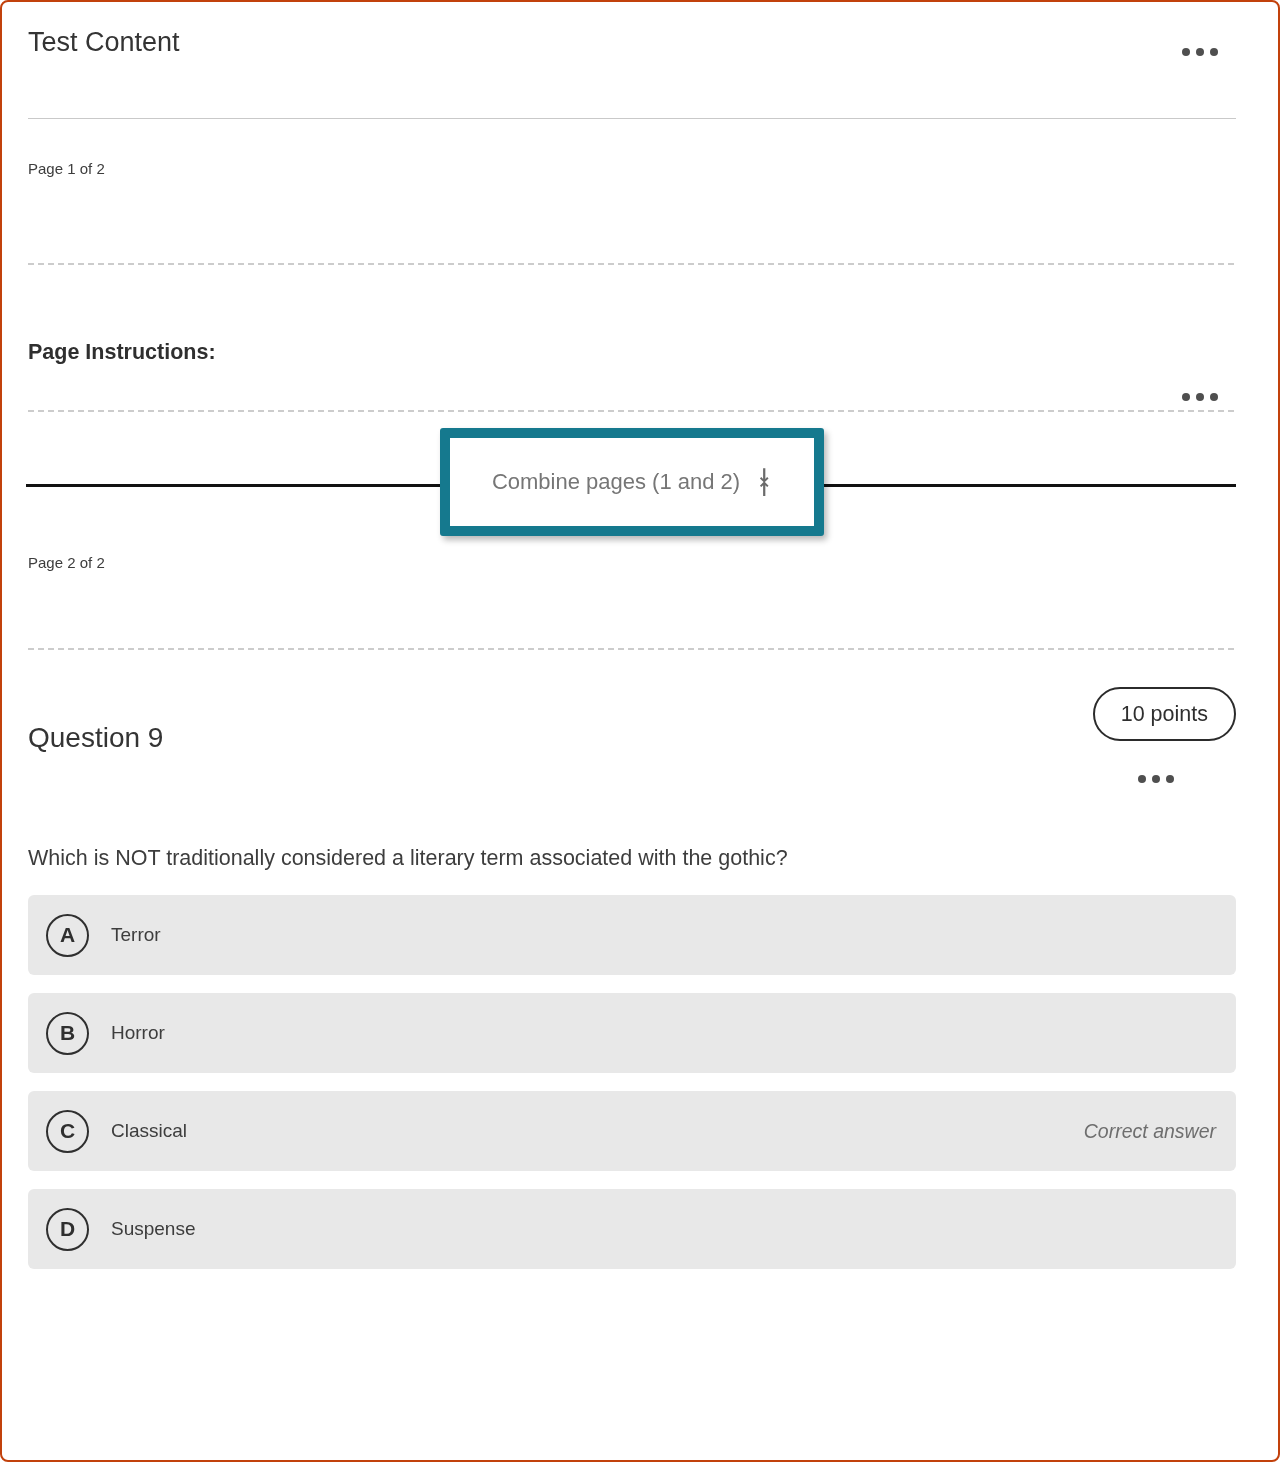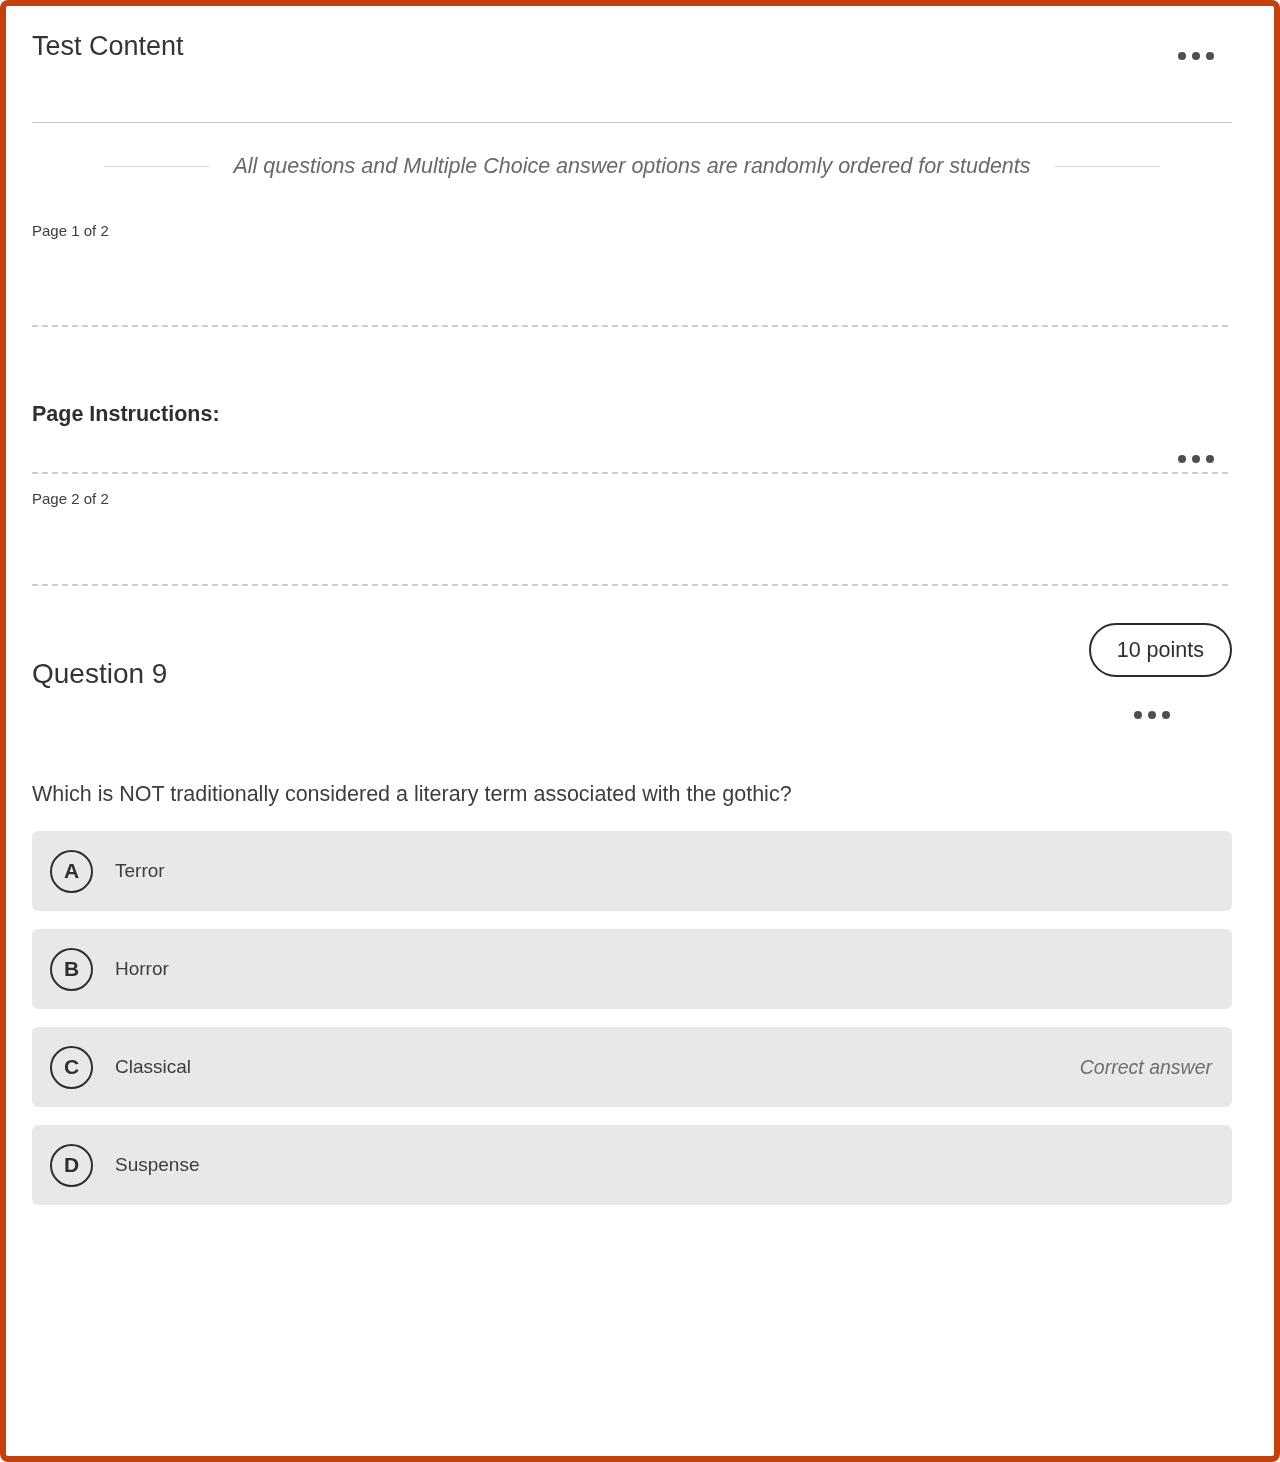--- a/index.html
+++ b/index.html
@@ -5,21 +5,21 @@
   html, body { margin: 0; padding: 0; background: #ffffff; }
   * { box-sizing: border-box; }
   body {
     font-family: "Liberation Sans", sans-serif;
     color: #333333;
     width: 1280px;
   }
   .frame {
     width: 1280px;
     height: 1462px;
-    border: 6px solid #c2410c;
+    border: 2px solid #c2410c;
     border-radius: 8px;
     background: #ffffff;
     overflow: hidden;
     position: relative;
   }
   .content {
     padding: 0 42px 0 26px;
     position: relative;
   }
 
@@ -255,41 +255,46 @@
       <div class="page-title">Test Content</div>
       <div class="dots" title="">
         <i></i>
           <i></i>
           <i></i>
       </div>
     </div>
 
     <div class="hr-solid"></div>
 
-    <div class="banner">
-      <span class="banner-line"></span>
-      <span class="banner-text">All questions and Multiple Choice answer options are randomly ordered for students</span>
-      <span class="banner-line"></span>
-    </div>
 
     <div class="page-label p1">Page 1 of 2</div>
 
     <div class="hr-dashed dash-1"></div>
 
     <div class="instr-section">
       <div class="dots">
         <i></i>
           <i></i>
           <i></i>
       </div>
       <div class="instr-title">Page Instructions:</div>
     </div>
 
     <div class="hr-dashed dash-2"></div>
 
+    <div class="pagebreak">
+      <div class="break-line"></div>
+      <div class="combine-btn">
+        <span class="combine-label">Combine pages (1 and 2)</span>
+        <span class="merge-icon">
+          <span>↓</span>
+          <span>↑</span>
+        </span>
+      </div>
+    </div>
 
     <div class="page-label p2">Page 2 of 2</div>
 
     <div class="hr-dashed dash-3"></div>
 
     <div class="question-header">
       <div class="question-title">Question 9</div>
       <div class="qh-right">
         <div class="points-pill">10 points</div>
         <div class="dots">

